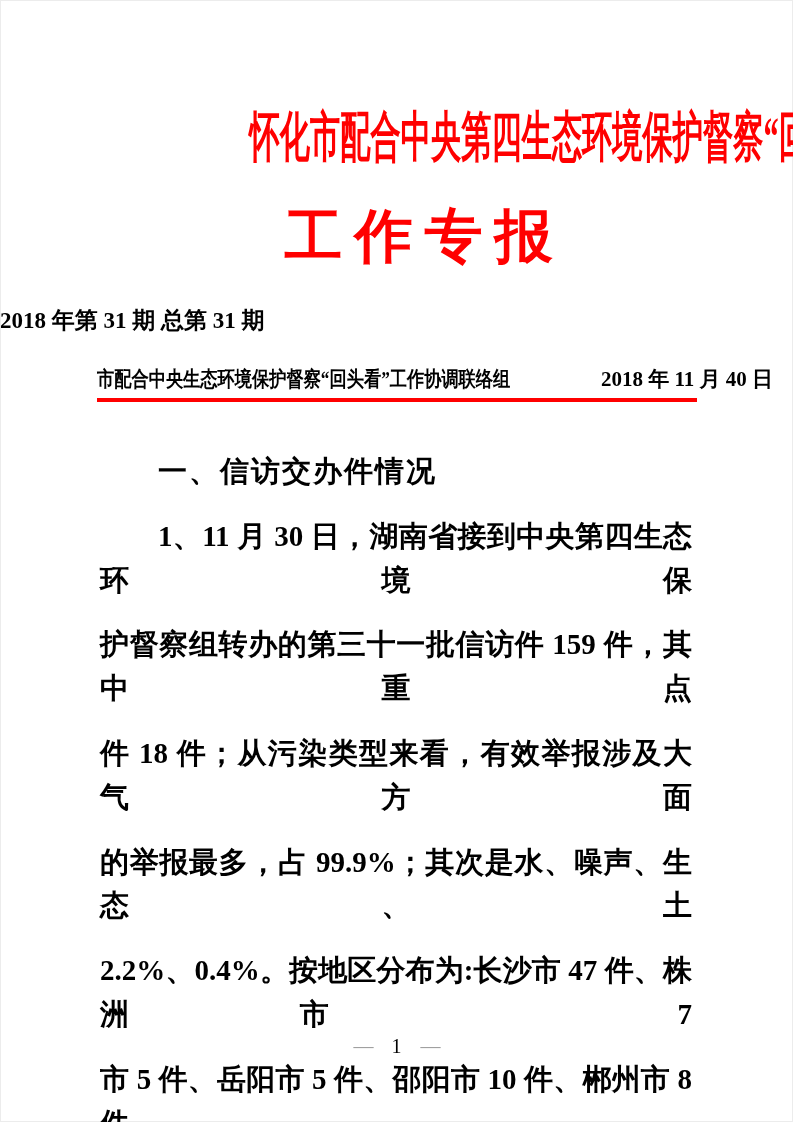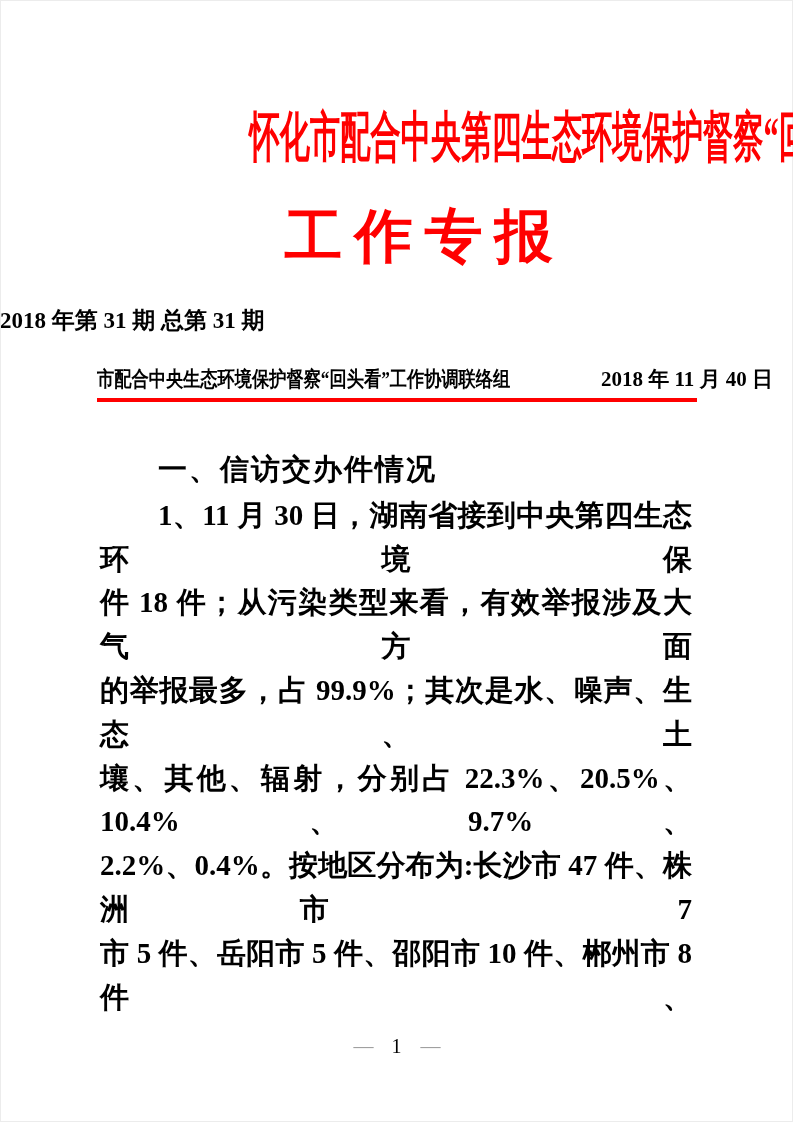--- a/index.html
+++ b/index.html
@@ -94,27 +94,28 @@
     left: 100px;
     width: 592px;
     font-size: 29px;
     font-weight: bold;
     line-height: 43.8px;
   }
   .line {
     white-space: normal;
   }
   .line.heading {
-    font-family: Liberation Mono, monospace;
+    font-family: Liberation Sans, sans-serif;
     text-indent: 2em;
     letter-spacing: 2px;
   }
   .line.j {
     text-align: justify;
     text-align-last: justify;
+    margin-top: 21px;
   }
   .line.ind {
     text-indent: 2em;
   }
 
   
   .footer {
     position: absolute;
     top: 1033px;
     left: 0;
@@ -148,23 +149,23 @@
   <div class="org-row">
     <span class="org-name">市配合中央生态环境保护督察“回头看”工作协调联络组</span>
     <span class="org-date">2018 年 11 月 40 日</span>
   </div>
 
   <div class="red-rule"></div>
 
   <div class="doc-body">
     <div class="line heading">一、信访交办件情况</div>
     <div class="line j ind">1、11 月 30 日，湖南省接到中央第四生态环境保</div>
+    <div class="line j">护督察组转办的第三十一批信访件 159 件，其中重点</div>
     <div class="line j">件 18 件；从污染类型来看，有效举报涉及大气方面</div>
     <div class="line j">的举报最多，占 99.9%；其次是水、噪声、生态、土</div>
-    <div class="line j">壤、其他、辐射，分别占 22.3%、20.5%、10.4%、9.7%、</div>
     <div class="line j">2.2%、0.4%。按地区分布为:长沙市 47 件、株洲市 7</div>
     <div class="line j">市 5 件、岳阳市 5 件、邵阳市 10 件、郴州市 8 件、</div>
 
   </div>
 
   <div class="footer">
     <span class="dash">—</span>
     <span class="pagenum">1</span>
     <span class="dash">—</span>
   </div>

